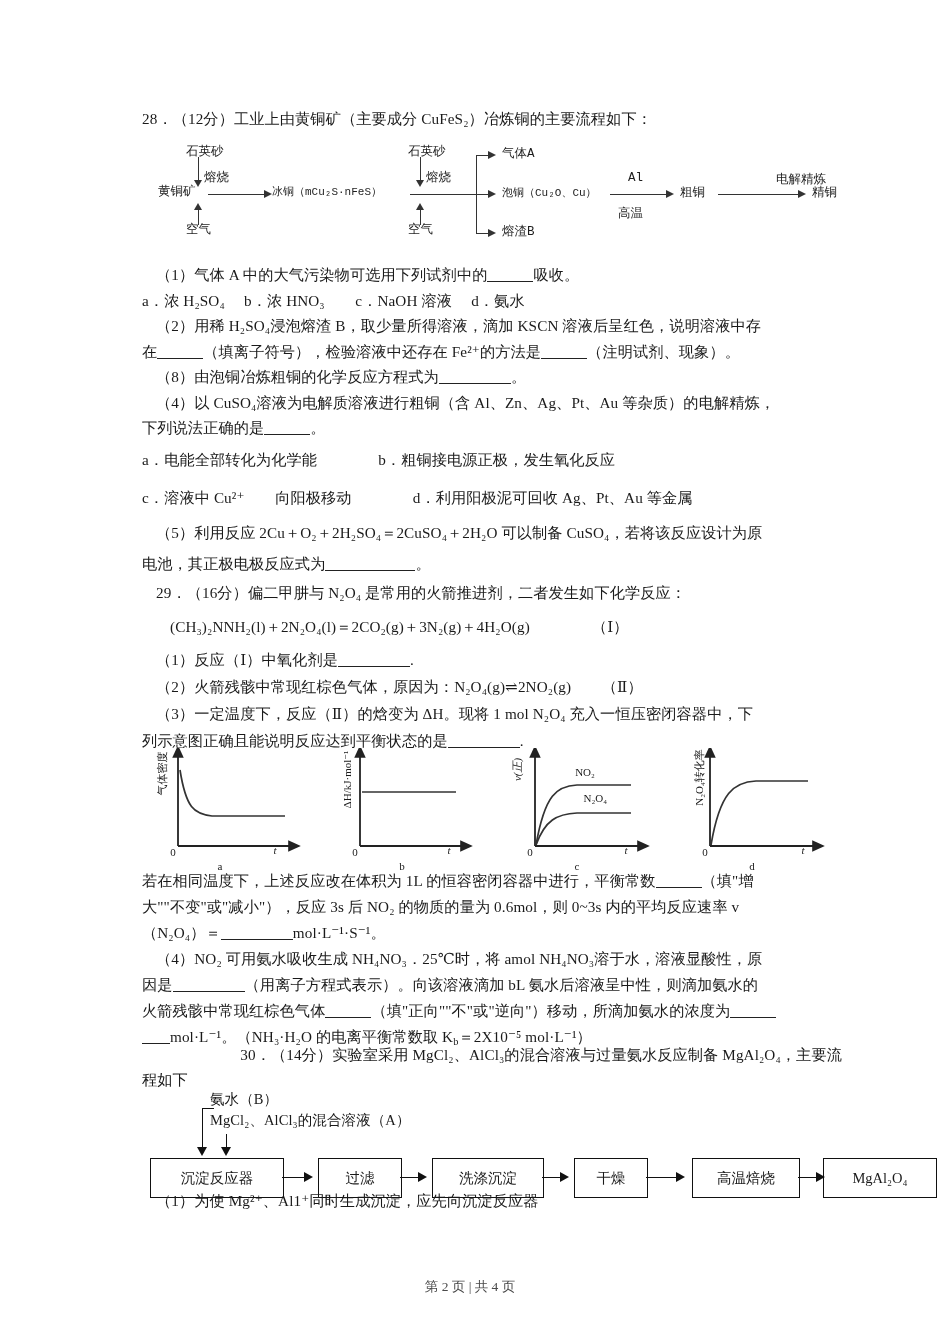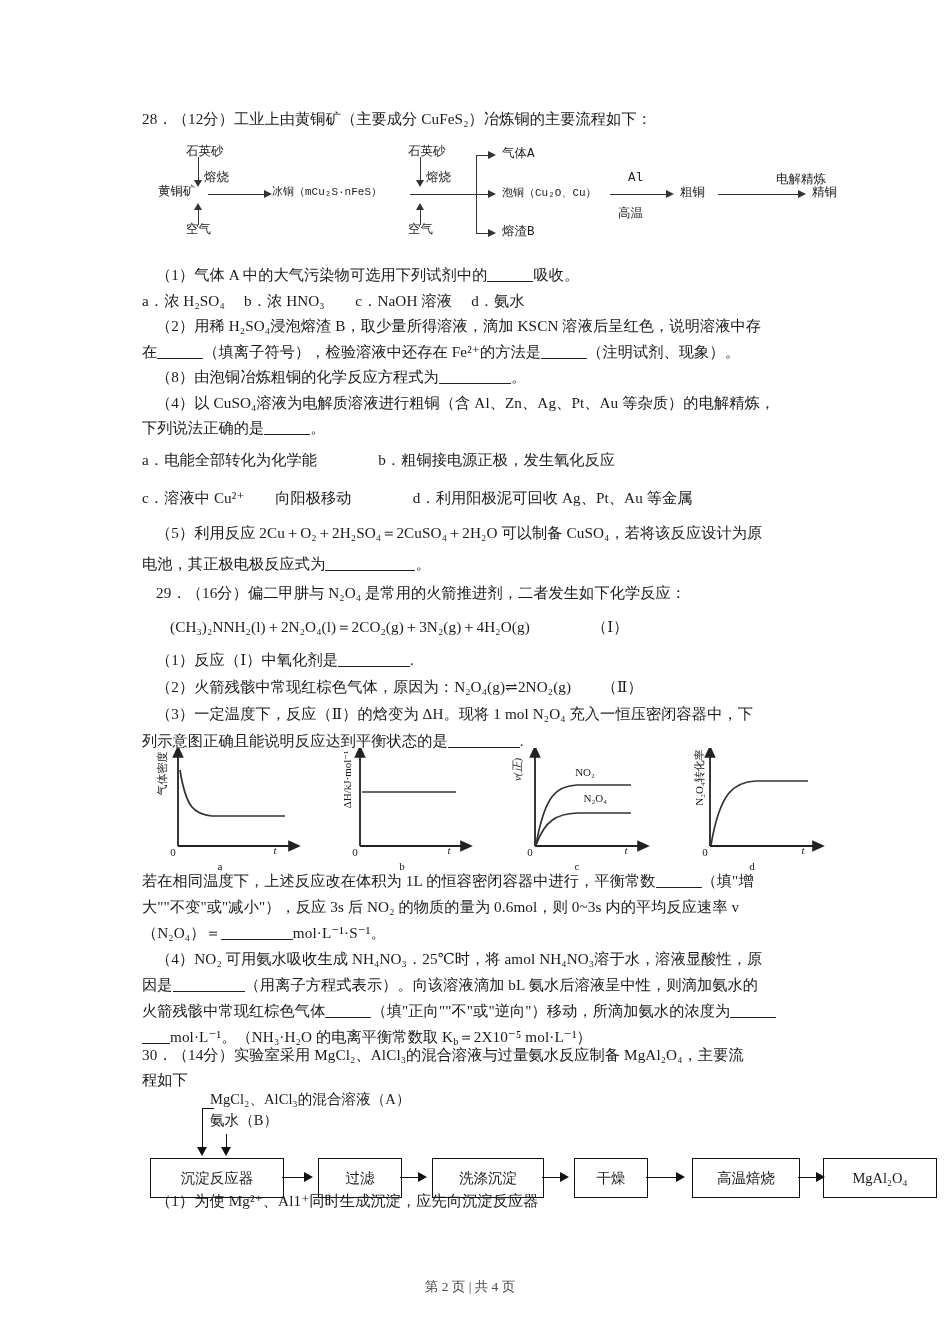--- a/index.html
+++ b/index.html
@@ -306,27 +306,27 @@
     </div>
     <div class="ln" style="line-height:26px;">
       <span>火箭残骸中常现红棕色气体</span><span class="blank-m"></span><span>（填"正向""不"或"逆向"）移动，所滴加氨水的浓度为</span><span class="blank-m"></span>
     </div>
     <div class="ln" style="line-height:26px;">
       <span class="blank-s"></span><span>mol·L⁻¹。（NH₃·H₂O 的电离平衡常数取 K</span><sub>b</sub><span>＝2X10⁻⁵ mol·L⁻¹）</span>
     </div>
   </div>
 
   <div class="content" style="top:1042px;">
-    <div class="ln" style="line-height:25px;">30．（14分）实验室采用 MgCl₂、AlCl₃的混合溶液与过量氨水反应制备 MgAl₂O₄，主要流</div>
+    <div class="ln" style="line-height:25px;text-align:right;">30．（14分）实验室采用 MgCl₂、AlCl₃的混合溶液与过量氨水反应制备 MgAl₂O₄，主要流</div>
     <div class="ln" style="line-height:25px;">程如下</div>
   </div>
 
   <div class="content" style="top:1089px; left:210px; width:640px;">
+    <div class="ln" style="font-size:14.5px; line-height:21px;">氨水（B）</div>
     <div class="ln" style="font-size:14.5px; line-height:21px;">MgCl₂、AlCl₃的混合溶液（A）</div>
-    <div class="ln" style="font-size:14.5px; line-height:21px;">氨水（B）</div>
   </div>
 
   <div class="fc2">
 
     <div class="hline" style="left:62px; top:10px; width:12px;"></div>
     <div class="vline" style="left:62px; top:10px; height:41px;"></div>
     <div class="arrow-d" style="left:57px; top:49px;"></div>
 
     <div class="vline" style="left:86px; top:36px; height:16px;"></div>
     <div class="arrow-d" style="left:81px; top:49px;"></div>

